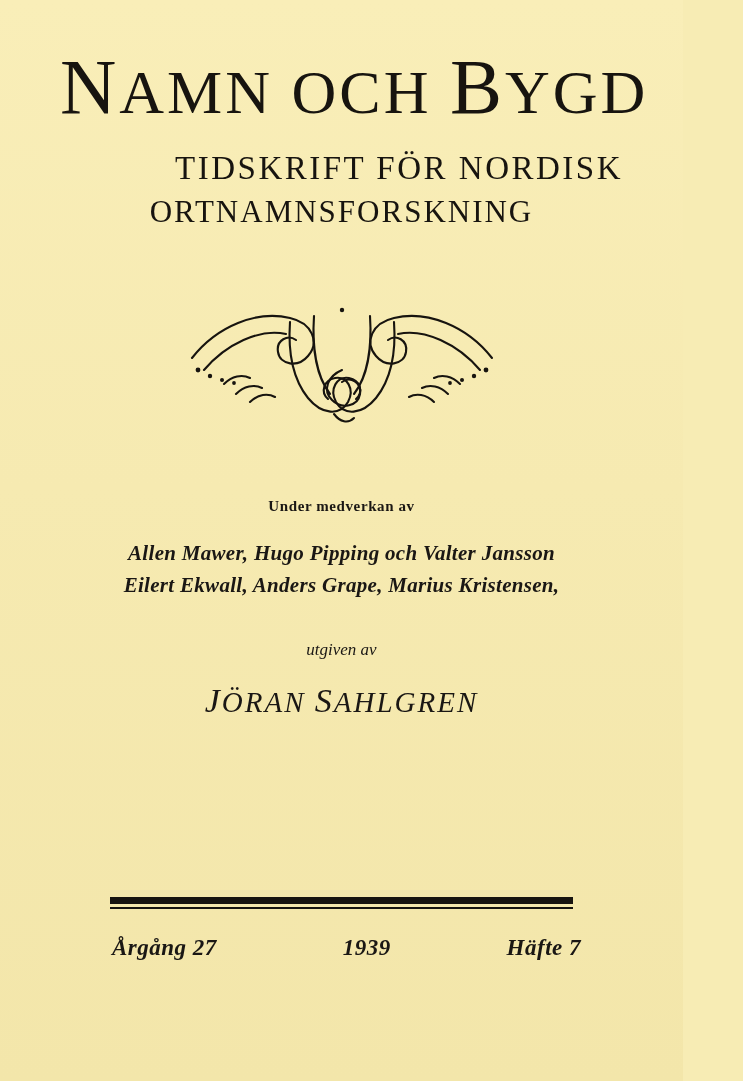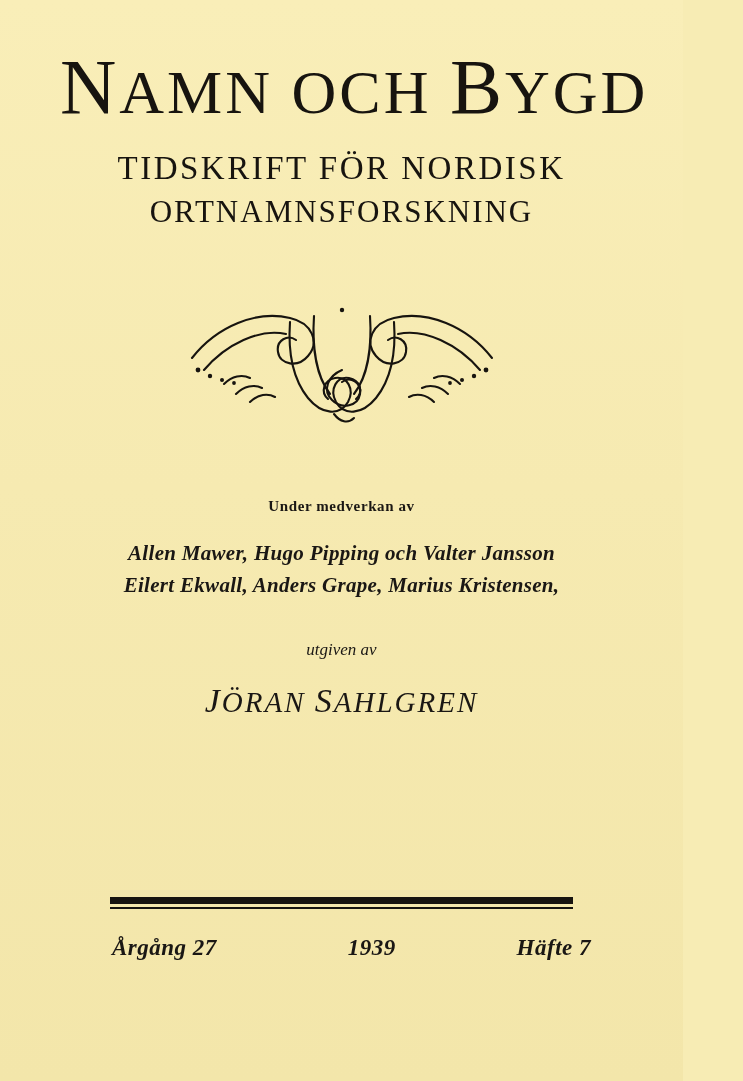--- a/index.html
+++ b/index.html
@@ -41,20 +41,21 @@
   .main-title .cap {
     font-size: 78px;
   }
   .subtitle-1 {
     font-family: "Liberation Serif", serif;
     font-size: 33px;
     letter-spacing: 2.5px;
     margin: 22px 0 0 0;
     font-weight: 400;
     color: #17140f;
+    text-align: right;
   }
   .subtitle-2 {
     font-family: "Liberation Serif", serif;
     font-size: 31px;
     letter-spacing: 2px;
     margin: 7px 0 0 0;
     font-weight: 400;
     color: #17140f;
   }
 
@@ -123,21 +124,21 @@
   }
   .rule-thin {
     height: 2px;
     background: #17140f;
     margin: 3px 50px 0 50px;
   }
   .footer-row {
     display: flex;
     justify-content: space-between;
     align-items: baseline;
-    margin: 26px 32px 0 52px;
+    margin: 26px 42px 0 52px;
     font-style: italic;
     font-weight: bold;
     font-size: 23px;
     letter-spacing: 0.5px;
   }
   .footer-row .center {
     flex: 0 0 auto;
     margin-left: 10px;
     text-align: center;
   }

